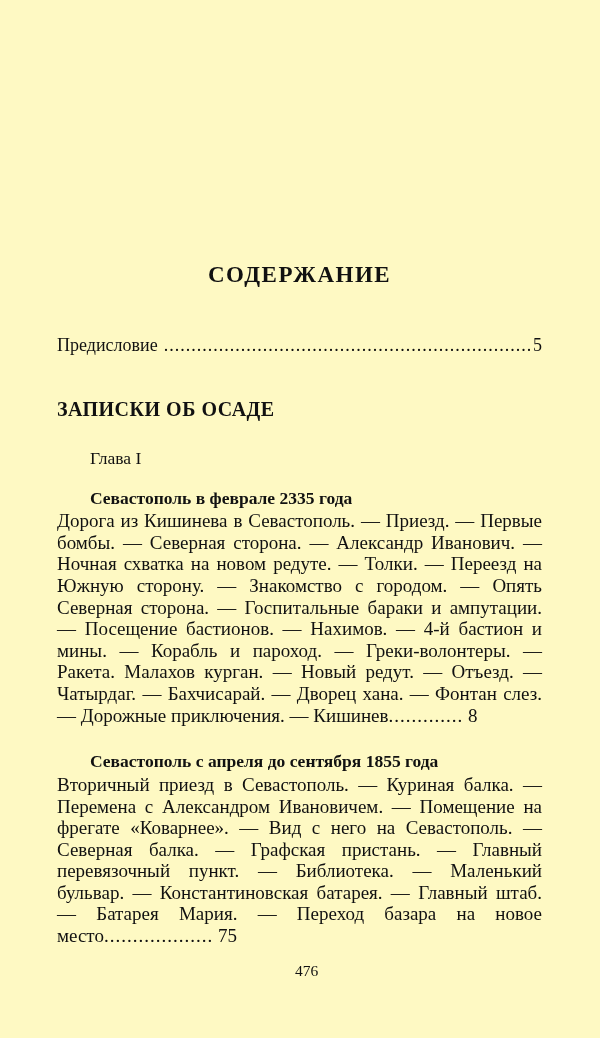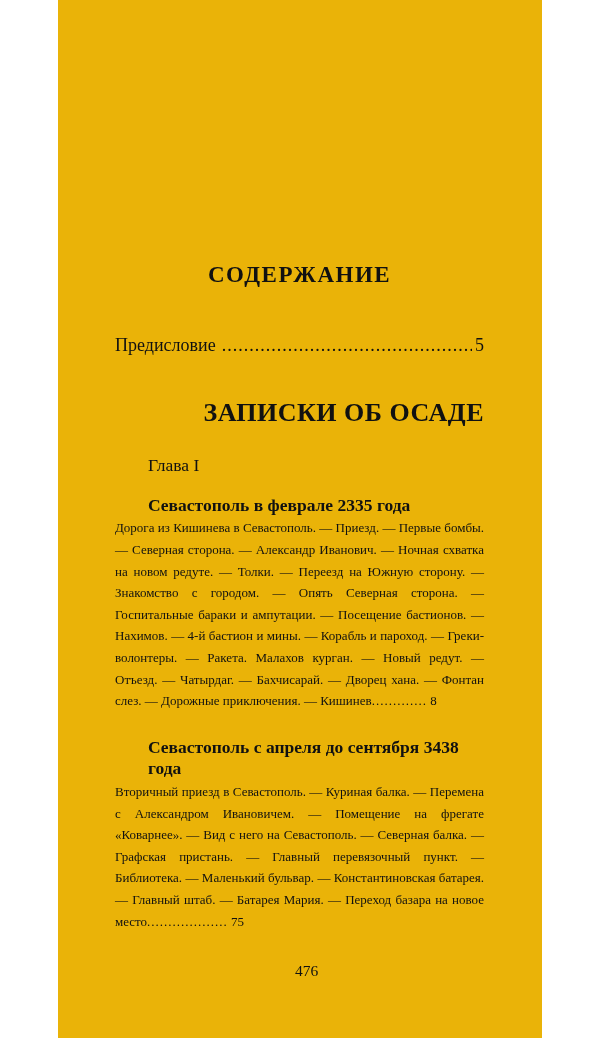--- a/index.html
+++ b/index.html
@@ -1,22 +1,22 @@
 <!DOCTYPE html>
 <html><head>
 <meta charset="utf-8">
 <style>
   * { box-sizing: border-box; }
   html, body { margin: 0; padding: 0; background: #ffffff; }
   .page {
     position: relative;
-    width: 484px;
+    width: 600px;
     height: 1038px;
     margin: 0 auto;
-    background: #eab308;
+    background: #fef9c3;
     color: #111111;
     font-family: "Liberation Serif", "DejaVu Serif", serif;
     overflow: hidden;
   }
   .content {
     padding: 262px 58px 0 57px;
   }
   .toc-title {
     margin: 0;
     font-size: 23px;
@@ -34,43 +34,43 @@
   .leader {
     flex: 1 1 auto;
     overflow: hidden;
     white-space: nowrap;
     margin: 0 3px 0 6px;
     letter-spacing: 1px;
   }
   .preface-line .pg { white-space: nowrap; }
   .section-title {
     margin: 42px 0 0 0;
-    font-size: 26px;
+    font-size: 20px;
     font-weight: bold;
-    text-align: right;
+    text-align: left;
     line-height: 1.18;
     letter-spacing: 0.5px;
   }
   .chapter {
     margin-top: 26px;
     padding-left: 33px;
     font-size: 17.5px;
     font-weight: normal;
   }
   .entry-heading {
     margin: 19px 0 0 0;
     padding-left: 33px;
     font-size: 17.5px;
     font-weight: bold;
     line-height: 1.24;
   }
   .entry-heading.second { margin-top: 25px; }
   .entry-text {
     margin: 1px 0 0 0;
-    font-size: 13px;
+    font-size: 19px;
     line-height: 21.6px;
     text-align: justify;
   }
   .entry-text .dots { letter-spacing: 1px; }
   .folio {
     position: absolute;
     left: 13px;
     right: 0;
     bottom: 58px;
     text-align: center;
@@ -96,20 +96,20 @@
     </h2>
 
     <div class="chapter">Глава I</div>
 
     <div class="entry">
       <h3 class="entry-heading">Севастополь в феврале 2335 года</h3>
       <p class="entry-text"><span>Дорога из Кишинева в Севастополь. — Приезд. — Первые бомбы. — Северная сторона. — Александр Иванович. — Ночная схватка на новом редуте. — Толки. — Переезд на Южную сторону. — Знакомство с городом. — Опять Северная сторона. — Госпитальные бараки и ампутации. — Посещение бастионов. — Нахимов. — 4-й бастион и мины. — Корабль и пароход. — Греки-волонтеры. — Ракета. Малахов курган. — Новый редут. — Отъезд. — Чатырдаг. — Бахчисарай. — Дворец хана. — Фонтан слез. — Дорожные приключения. — Кишинев</span><span class="dots">.............</span> <span>8</span></p>
     </div>
 
     <div class="entry">
-      <h3 class="entry-heading second">Севастополь с апреля до сентября 3438 года</h3>
+      <h3 class="entry-heading second">Севастополь с апреля до сентября 1855 года</h3>
       <p class="entry-text"><span>Вторичный приезд в Севастополь. — Куриная балка. — Перемена с Александром Ивановичем. — Помещение на фрегате «Коварнее». — Вид с него на Севастополь. — Северная балка. — Графская пристань. — Главный перевязочный пункт. — Библиотека. — Маленький бульвар. — Константиновская батарея. — Главный штаб. — Батарея Мария. — Переход базара на новое место</span><span class="dots">...................</span> <span>75</span></p>
     </div>
 
   </div>
 
   <div class="folio">476</div>
 </div>
 
 </body></html>

